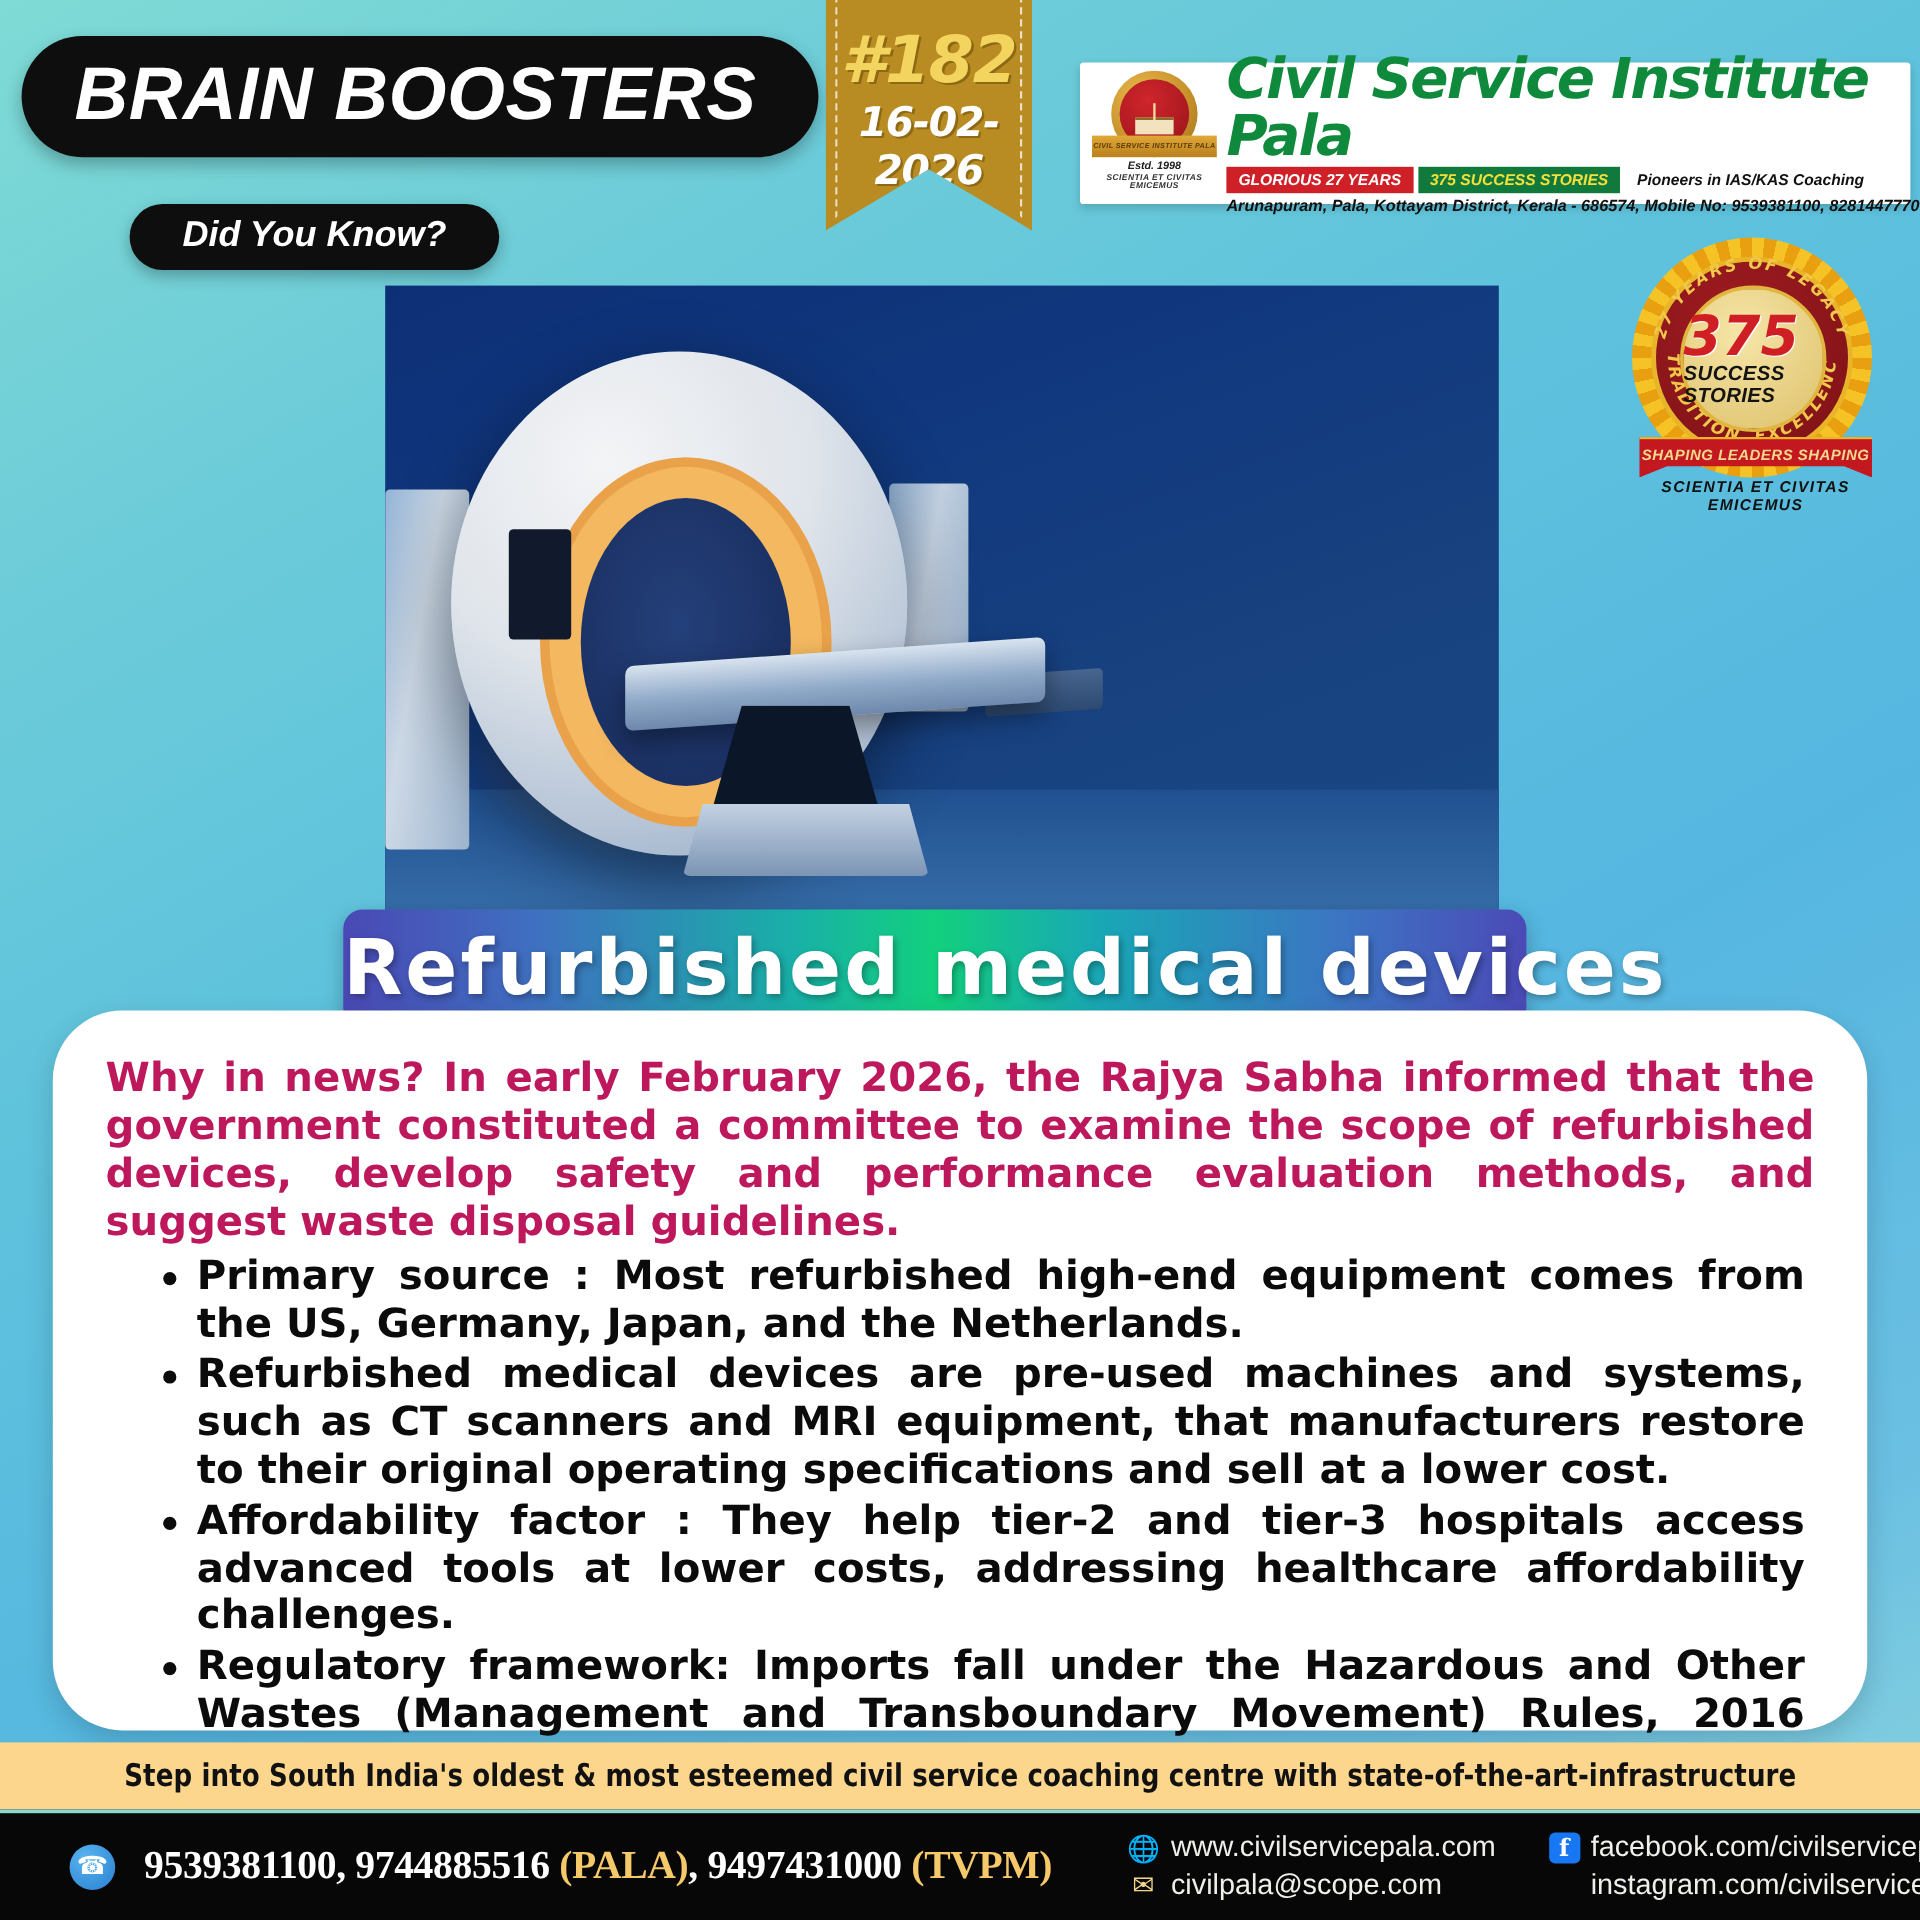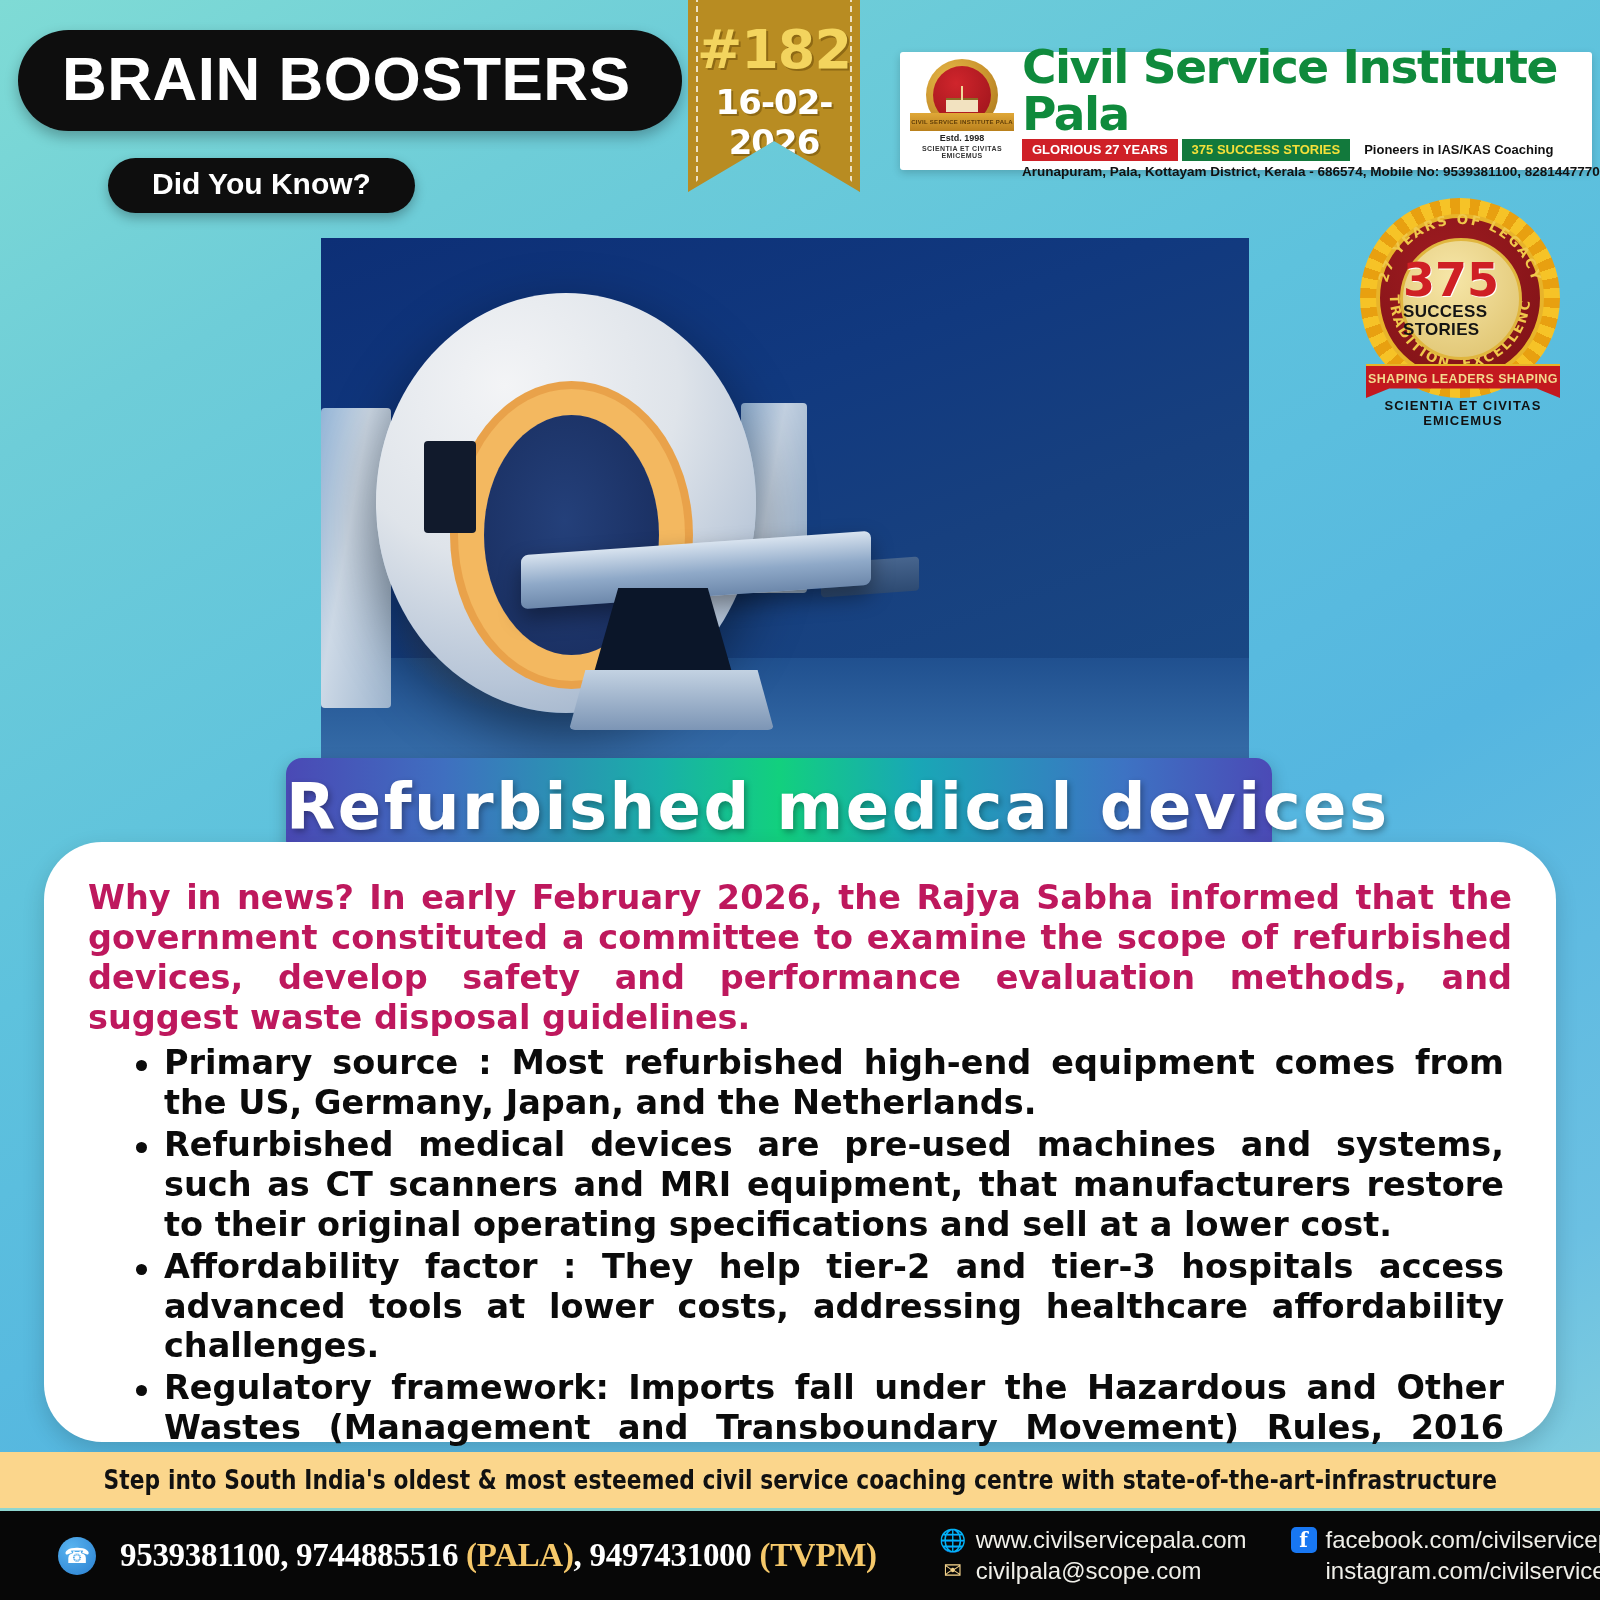--- a/index.html
+++ b/index.html
@@ -4,34 +4,34 @@
 <style>
   * { margin:0; padding:0; box-sizing:border-box; }
   html,body { width:1600px; height:1600px; }
   body {
     font-family:"Liberation Sans", sans-serif;
     background:linear-gradient(150deg,#7fdbd5 0%,#6ecdd8 18%,#5ec2dd 40%,#55b6e0 62%,#6bc0e2 85%,#8ad4dd 100%);
     position:relative; overflow:hidden;
   }
 
   
-  #header { position:absolute; left:0; top:0; width:1600px; height:230px; }
+  #header { position:absolute; left:0; top:0; width:1600px; height:230px;font-style:italic; }
 
   .pill-main {
     position:absolute; left:18px; top:30px;
     background:#0e0e0e; color:#fff;
     border-radius:70px;
     padding:16px 52px 20px 44px;
     font-size:62px; font-weight:bold; letter-spacing:.5px;
     font-family:"Liberation Sans", sans-serif;
     box-shadow:0 6px 14px rgba(0,0,0,.28);
     line-height:1.05;
   }
   .pill-sub {
-    position:absolute; left:108px; top:158px;
+    position:absolute; left:108px; top:170px;
     background:#0e0e0e; color:#fff;
     border-radius:44px;
     padding:9px 44px 12px 44px;
     font-size:30px; font-weight:bold;
     box-shadow:0 5px 12px rgba(0,0,0,.28);
   }
 
   
   .ribbon {
     position:absolute; left:688px; top:-4px; width:172px; height:196px;

